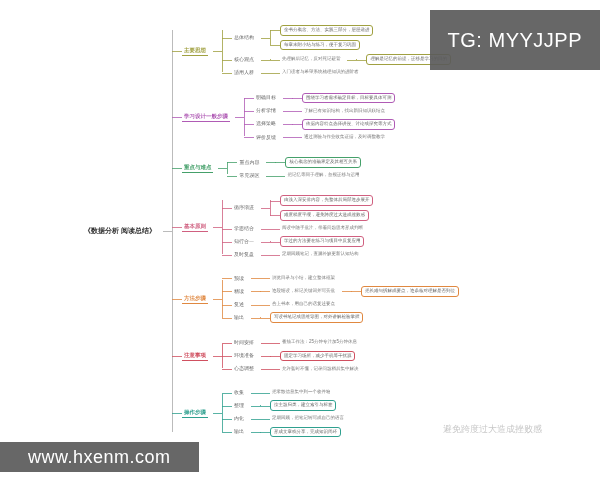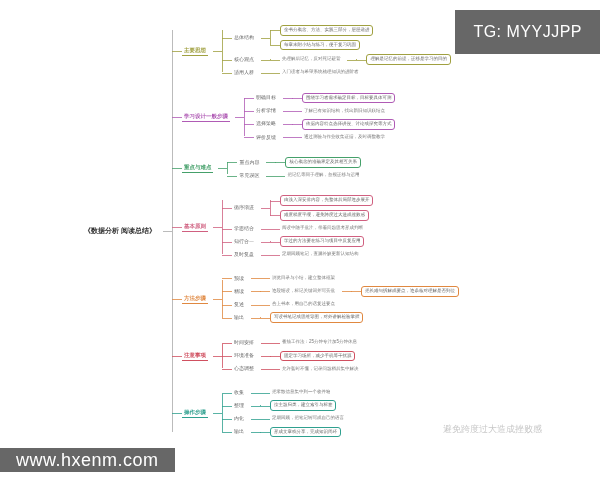--- a/index.html
+++ b/index.html
@@ -7,22 +7,22 @@
     width:600px;height:480px;position:relative;overflow:hidden;
     background:#ffffff;
     font-family:"Liberation Sans","DejaVu Sans",sans-serif;
   }
   
   .wm-plate{
     position:absolute;background:rgba(90,90,90,0.92);color:#fff;
     display:flex;align-items:center;justify-content:center;
     letter-spacing:0.5px;
   }
-  #wm-tg{top:10px;right:0;height:28px;padding:8px 18px;font-size:16px;}
-  #wm-site{bottom:8px;left:0;height:24px;padding:0 16px;font-size:18px;}
+  #wm-tg{top:10px;right:0;height:28px;padding:16px 18px;font-size:20px;}
+  #wm-site{bottom:8px;left:0;height:30px;padding:0 28px;font-size:18px;}
   #wm-corner{
     position:absolute;right:58px;bottom:44px;color:#c8c8c8;font-size:9px;
   }
   
   #map{
     position:absolute;left:82px;top:34px;right:6px;bottom:52px;
     display:flex;align-items:center;
   }
   .tnode{--c:#999;}
   .row{display:flex;align-items:center;}

